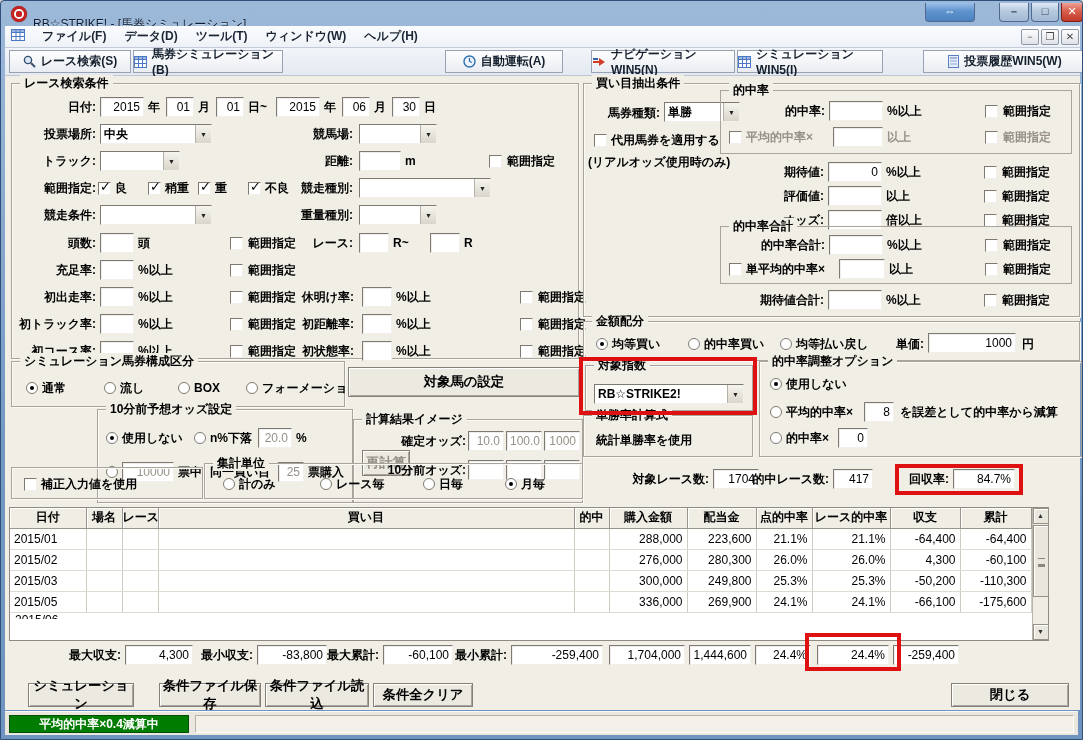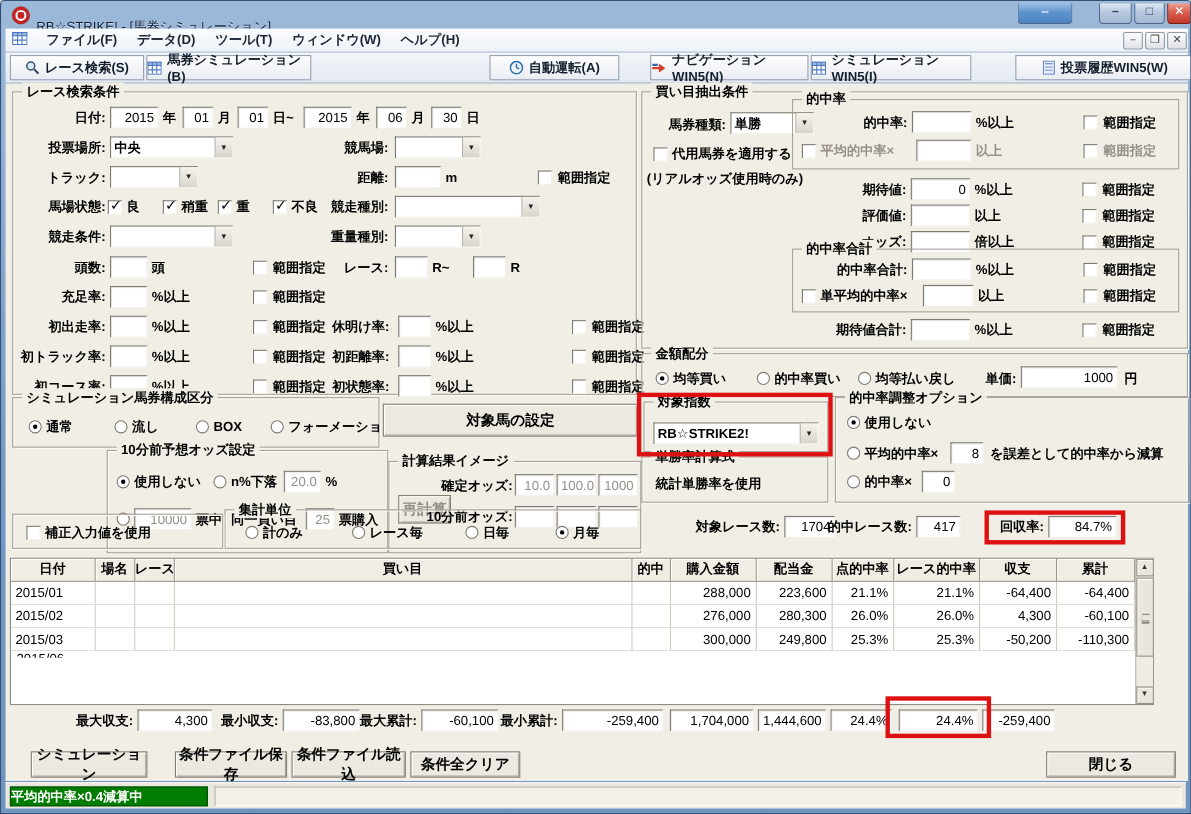--- a/index.html
+++ b/index.html
@@ -50,21 +50,21 @@
 td{height:21px;border-right:1px solid #cfccc4;border-bottom:1px solid #dedbd3;font-size:12px;padding:0 4px;overflow:hidden;white-space:nowrap}
 td.num{text-align:right}
 #partialrow{position:relative;width:1021px;height:6px;overflow:hidden;background:#fff}
 #partialrow span{position:absolute;left:5px;top:0;line-height:14px}
 #vscroll{width:17px;background:#f0ece3;border-left:1px solid #b9b5ac;position:relative}
 .sbtn{position:absolute;left:0;width:16px;height:16px;background:#e9e6de;border:1px solid #969288;box-shadow:inset 1px 1px 0 #fff;font-size:7px;text-align:center;line-height:14px;color:#333}
 #sthumb{position:absolute;left:0;top:17px;width:16px;height:72px;background:#e9e6de;border:1px solid #969288;box-shadow:inset 1px 1px 0 #fff}
 #sthumb::after{content:"";position:absolute;left:4px;top:32px;width:7px;height:5px;border-top:1px solid #8b877e;border-bottom:1px solid #8b877e;box-shadow:0 2px 0 #8b877e}
 
 #statusbar{position:absolute;left:4px;right:4px;bottom:4px;height:24px;background:#eae7de;border-top:1px solid #fbfaf7}
-#statusgreen{position:absolute;left:4px;top:3px;width:180px;height:18px;background:#007c00;border:1px solid #044d04;color:#fff;font-weight:bold;text-align:left;line-height:16px}
+#statusgreen{position:absolute;left:4px;top:3px;width:180px;height:18px;background:#007c00;border:1px solid #044d04;color:#fff;font-weight:bold;text-align:center;line-height:16px}
 #statusrest{position:absolute;left:190px;right:4px;top:3px;height:18px;background:#f2f0e8;border:1px solid #b7b3aa;border-bottom-color:#fff;border-right-color:#fff}
 </style>
 </head>
 <body>
 
 <div id="app">
 
   <div id="titlebar">
     <span id="appicon">
         <i></i>
@@ -186,21 +186,21 @@
           <span class="ddb">▼</span>
         </span>
       <span class="lbl" style="left:255px;top:67px;width:86px">距離:</span>
       <span class="inp" style="left:347px;top:67px;width:42px"></span>
       <span class="u" style="left:393px;top:67px">m</span>
       <span class="range" style="left:477px;top:67px">
           <span class="cb"></span>
           <span>範囲指定</span>
         </span>
 
-      <span class="lbl" style="left:0;top:94px;width:84px">馬場状態:</span>
+      <span class="lbl" style="left:0;top:94px;width:84px">範囲指定:</span>
       <span class="cbl" style="left:86px;top:94px">
           <span class="cb on"></span>
           <span>良</span>
         </span>
       <span class="cbl" style="left:136px;top:94px">
           <span class="cb on"></span>
           <span>稍重</span>
         </span>
       <span class="cbl" style="left:186px;top:94px">
           <span class="cb on"></span>
@@ -585,20 +585,33 @@
                 <td></td>
                 <td></td>
                 <td></td>
                 <td class="num">300,000</td>
                 <td class="num">249,800</td>
                 <td class="num">25.3%</td>
                 <td class="num">25.3%</td>
                 <td class="num">-50,200</td>
                 <td class="num">-110,300</td>
               </tr>
+              <tr>
+                <td>2015/05</td>
+                <td></td>
+                <td></td>
+                <td></td>
+                <td></td>
+                <td class="num">336,000</td>
+                <td class="num">269,900</td>
+                <td class="num">24.1%</td>
+                <td class="num">24.1%</td>
+                <td class="num">-66,100</td>
+                <td class="num">-175,600</td>
+              </tr>
             </tbody>
         </table>
         <div id="partialrow">
             <span>2015/06</span>
           </div>
       </div>
       <div id="vscroll">
         <span class="sbtn" style="top:0">▲</span>
         <span id="sthumb"></span>
         <span class="sbtn" style="bottom:0">▼</span>

